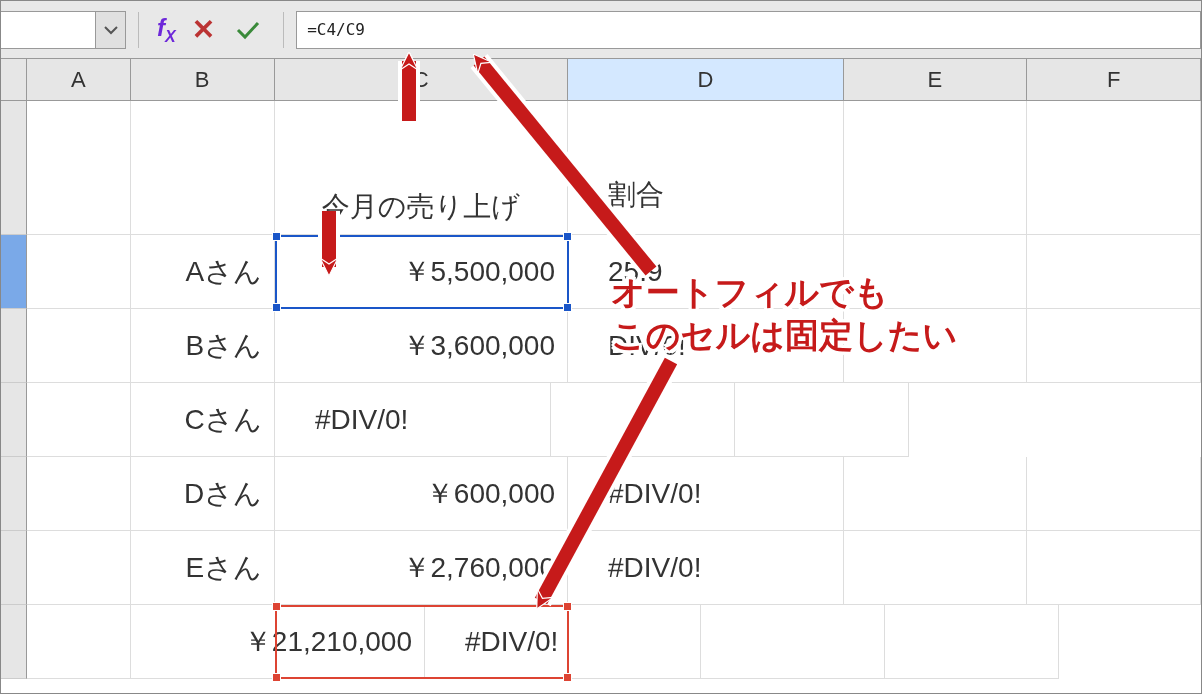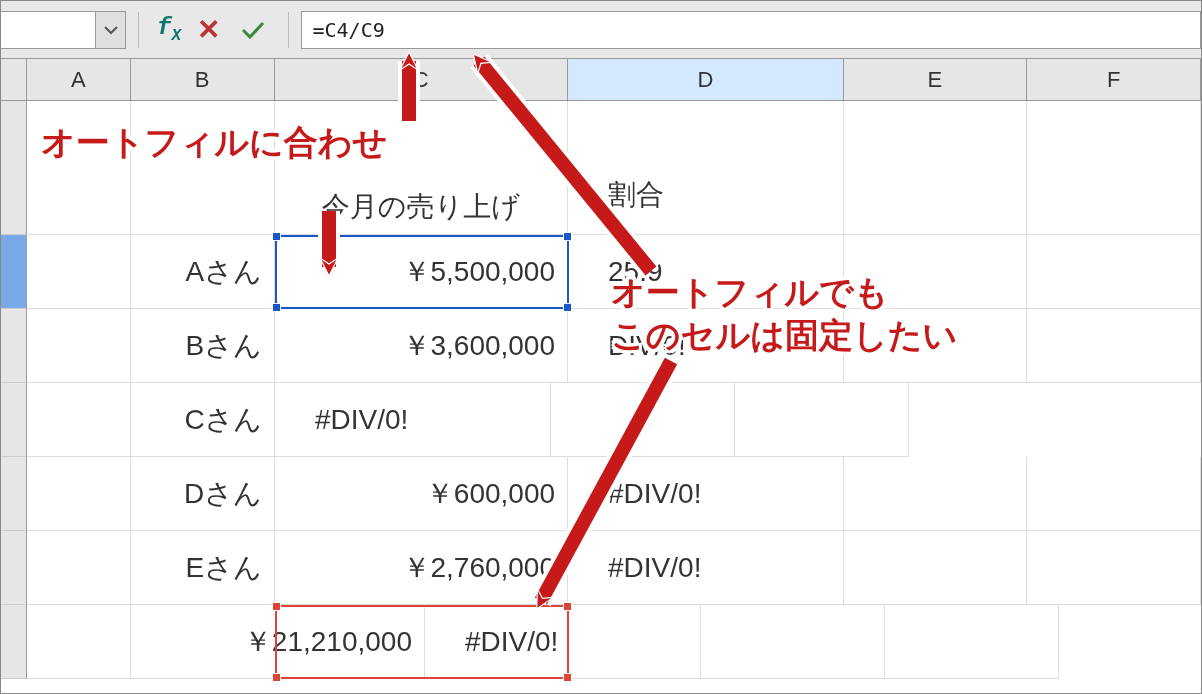--- a/index.html
+++ b/index.html
@@ -4,26 +4,26 @@
 <style>
 * { margin: 0; padding: 0; box-sizing: border-box; }
 body { font-family: "Meiryo", "MS PGothic", sans-serif; background: #fff; width: 1202px; height: 694px; position: relative; overflow: hidden; border: 1px solid #888; }
 
 
 .fbar { height: 58px; background: #e8e8e8; border-bottom: 1px solid #999; display: flex; align-items: center; padding-left: 0; }
 .namebox { width: 165px; height: 38px; background: #fff; border: 1px solid #999; margin-left: -40px; display: flex; align-items: center; padding-left: 6px; font-size: 24px; color: #333; font-style: italic; position: relative; }
 .namebox .dd { position: absolute; right: 0; top: 0; width: 30px; height: 100%; background: #e0e0e0; border-left: 1px solid #999; display: flex; align-items: center; justify-content: center; }
 .namebox .dd svg { width: 14px; height: 10px; }
 .sep { width: 1px; height: 36px; background: #bbb; margin: 0 12px; }
-.fx { font-style: italic; font-weight: bold; font-size: 24px; color: #0f766e; font-family: Liberation Mono, monospace; padding: 0 6px; }
+.fx { font-style: italic; font-weight: bold; font-size: 24px; color: #6d28d9; font-family: Liberation Sans, sans-serif; padding: 0 6px; }
 .fx sub { font-size: 16px; }
 .cancel { font-size: 28px; color: #b33; padding: 0 10px; font-weight: bold; }
 .accept { padding: 0 10px; display: flex; align-items: center; }
 .accept svg { width: 26px; height: 22px; }
-.formula-in { flex: 1; height: 38px; background: #fff; border: 1px solid #999; padding-left: 10px; font-size: 20px; color: #222; display: flex; align-items: center; font-family: Consolas, monospace; }
+.formula-in { flex: 1; height: 38px; background: #fff; border: 1px solid #999; padding-left: 10px; font-size: 16px; color: #222; display: flex; align-items: center; font-family: Consolas, monospace; }
 
 
 .grid { position: relative; }
 .col-headers { display: flex; height: 42px; background: #e6e6e6; border-bottom: 1px solid #999; }
 .corner { width: 26px; border-right: 1px solid #999; background: #e6e6e6; }
 .ch { text-align: center; font-size: 22px; color: #333; border-right: 1px solid #999; line-height: 42px; }
 .ch.active { background: #d4e8ff; }
 
 .rows { display: flex; flex-direction: column; }
 .row { display: flex; height: 74px; }
@@ -202,21 +202,21 @@
   <div class="handle" style="right:-5px;bottom:-5px"></div>
 </div>
 <div class="sel-red-border" style="left:274px; top:604px; width:294px; height:74px;">
   <div class="handle" style="left:-5px;top:-5px"></div>
   <div class="handle" style="right:-5px;top:-5px"></div>
   <div class="handle" style="left:-5px;bottom:-5px"></div>
   <div class="handle" style="right:-5px;bottom:-5px"></div>
 </div>
 
 <div class="ann" style="left:40px; top:120px;">
-  <span>オートフィルに合わせ</span><br>
+  <br>
 </div>
 <div class="ann" style="left:610px; top:270px;">
   <span>オートフィルでも</span><br>
   <span>このセルは固定したい</span>
 </div>
 
 <svg class="arrow" style="left:0;top:0;width:1202px;height:694px">
   <defs>
     <marker id="ah" markerWidth="18" markerHeight="18" refX="9" refY="9" orient="auto" markerUnits="userSpaceOnUse">
       <path d="M0,0 L18,9 L0,18 L6,9 Z" fill="#c61a1a" stroke="#fff" stroke-width="1.2"></path>

